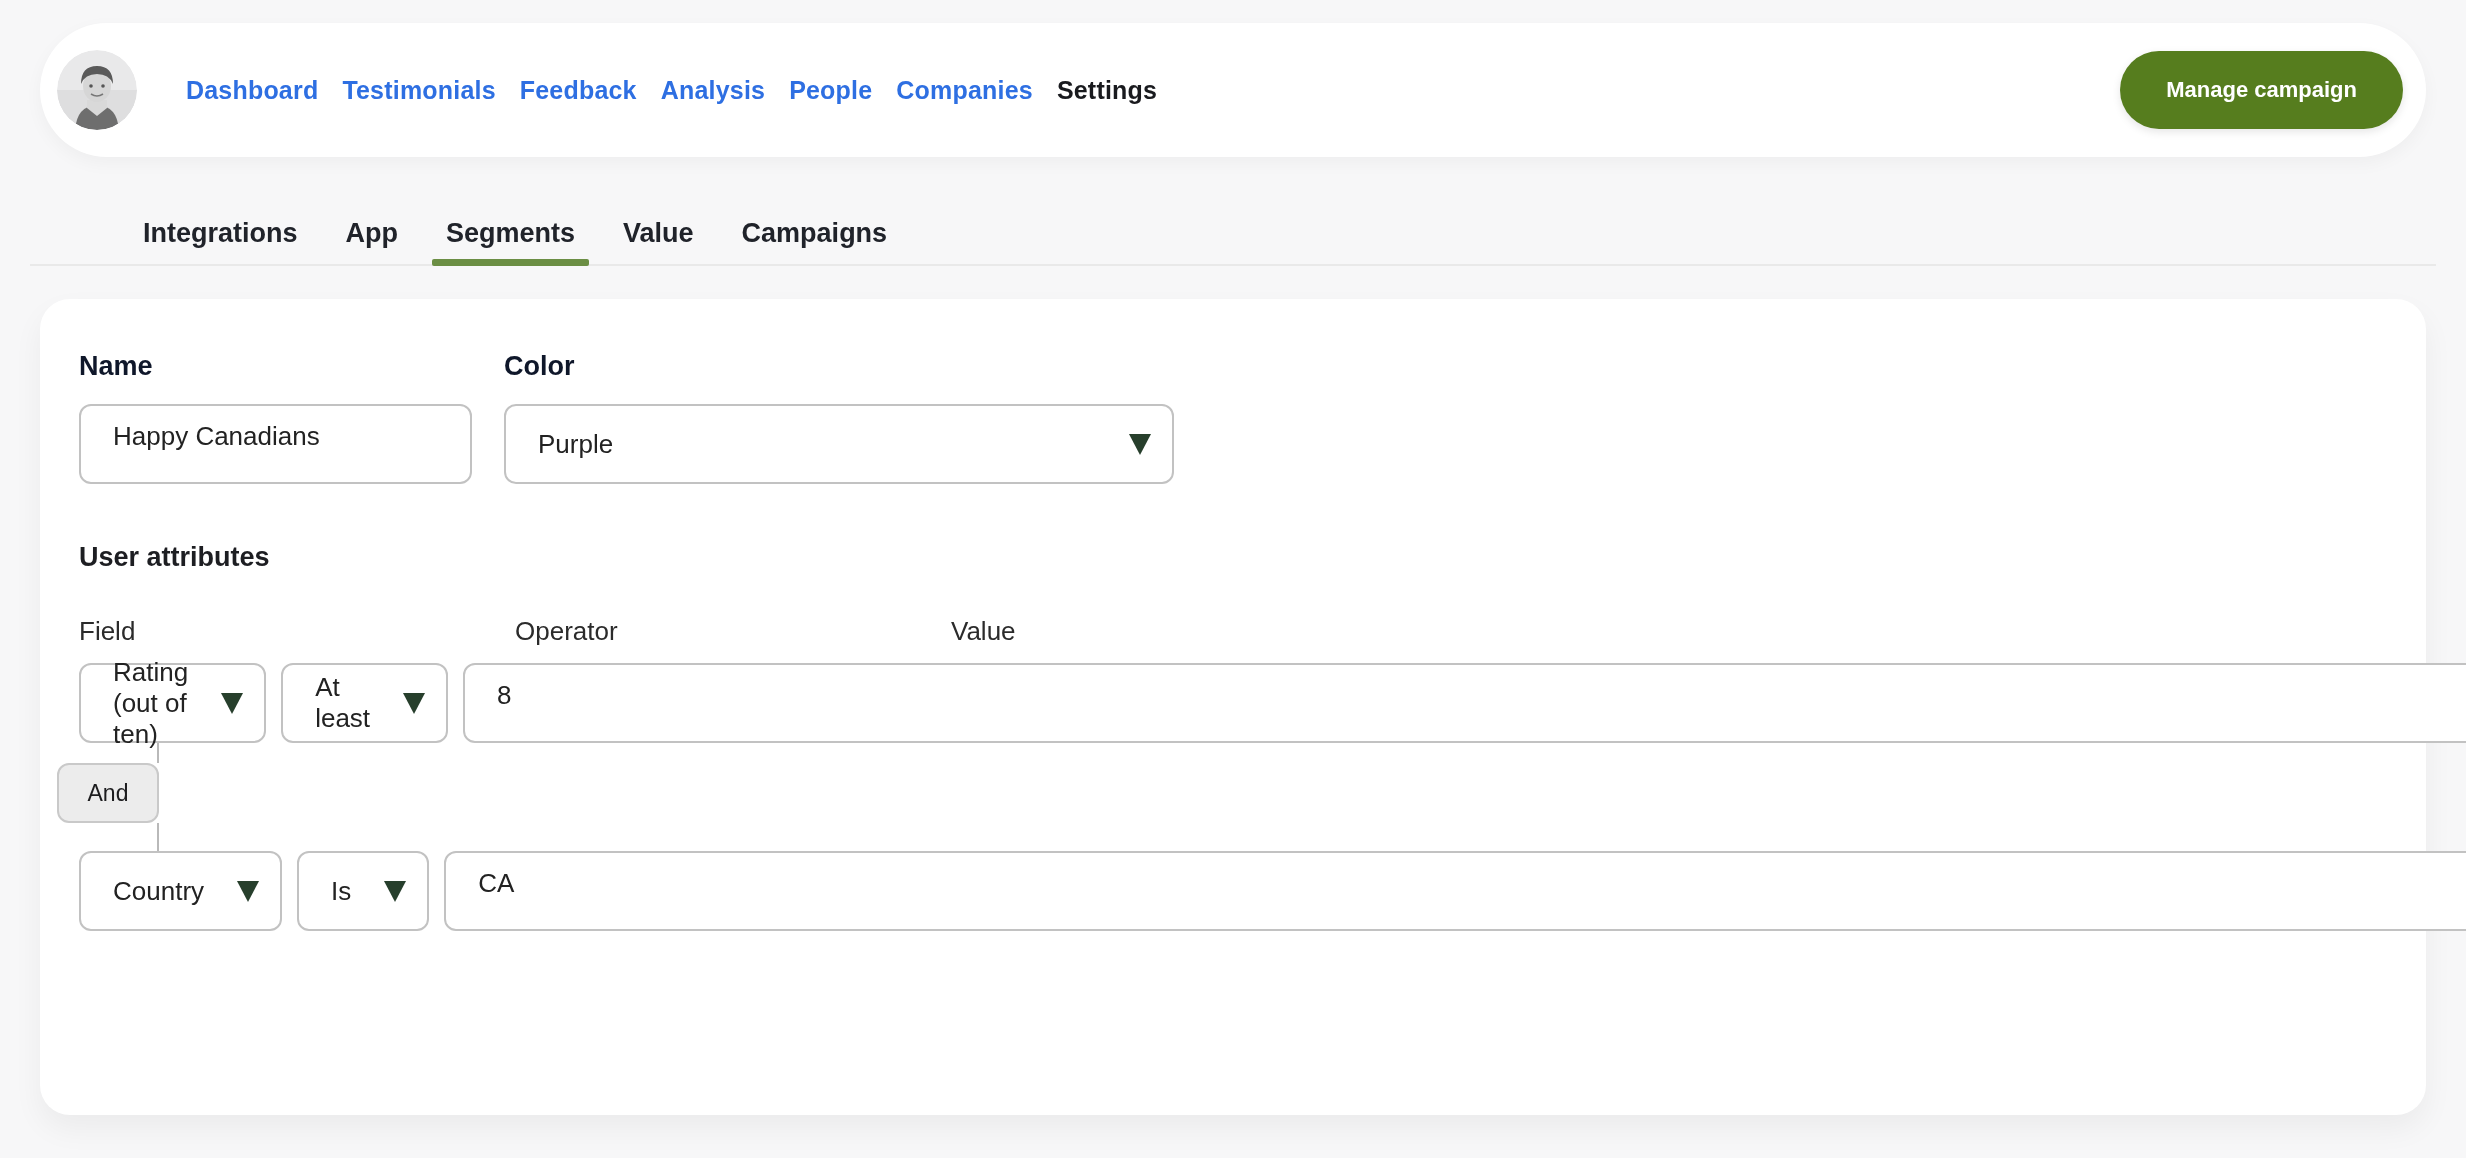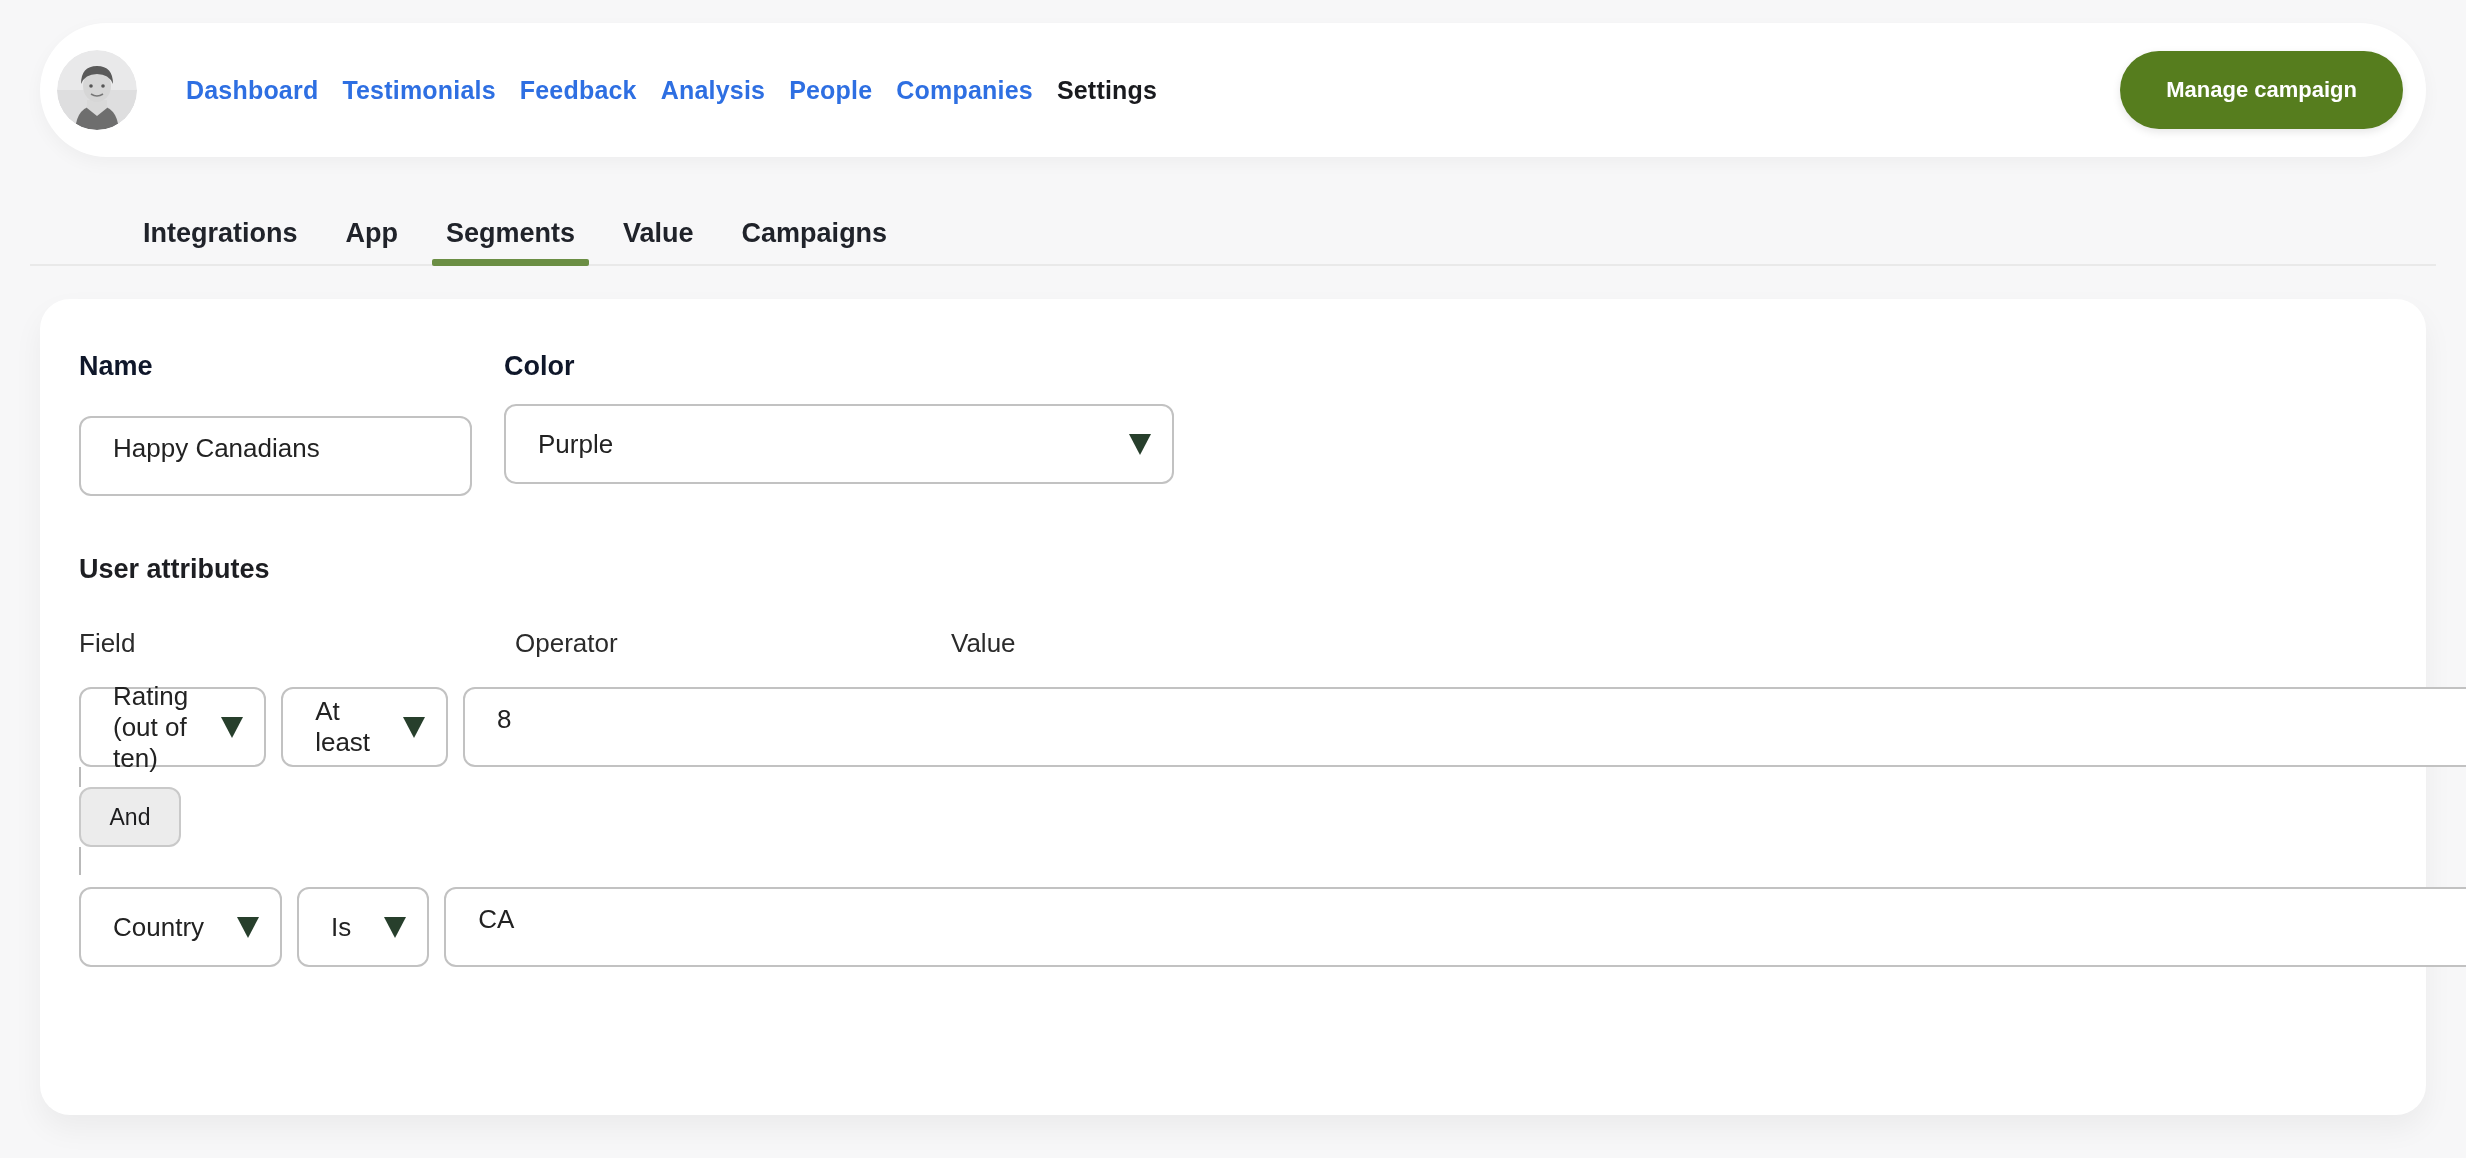--- a/index.html
+++ b/index.html
@@ -66,42 +66,42 @@
   }
   .two-col{display:flex; gap:32px;}
   .field-label{
     display:block; font-size:27px; font-weight:700; color:#0f172a;
     line-height:30px; margin-bottom:23px;
   }
   .control{
     height:80px; border:2px solid var(--border); border-radius:12px;
     background:var(--surface); font-family:inherit; font-size:26px; color:#222;
   }
-  input.control{padding:0 22px 16px 32px; outline:none; width:100%;margin-top:12px;}
+  input.control{padding:0 22px 16px 32px; outline:none; width:100%;}
   .select{
     display:flex; align-items:center; justify-content:space-between;
     padding:0 21px 0 32px; cursor:pointer;gap:33px;
   }
   .tri{
     width:0; height:0; border-left:11px solid transparent;
     border-right:11px solid transparent; border-top:21px solid var(--arrow);
     flex:0 0 auto;
   }
   .w-name{width:671px;}
   .w-color{width:670px;}
   .section-heading{
     margin-top:58px; font-size:27px; font-weight:700; color:#1d1e22; line-height:30px;
   }
   .col-labels{display:flex; gap:18px; margin-top:44px;}
   .col-labels span{font-size:26px; color:#2b2b2b; line-height:30px;}
   .cl-field{width:418px;} .cl-op{width:418px;} .cl-val{width:408px;}
   .cond-row{display:flex; gap:15px; margin-top:17px; align-items:flex-end;}
   .w-field{width:418px;} .w-op{width:418px;} .w-val{width:408px; flex:0 0 auto;}
   .row2{margin-top:0;}
-  .connector{width:80px; display:flex; flex-direction:column; align-items:flex-start;}
+  .connector{width:80px; display:flex; flex-direction:column; align-items:flex-end;}
   .vline{width:2px; background:var(--connector);}
   .vline.top{height:20px;} .vline.bottom{height:28px;}
   .chip{
     width:102px; height:60px; border:2px solid var(--chip-border);
     border-radius:12px; background:var(--chip-bg); cursor:pointer;
     font-family:inherit; font-size:23px; color:#1c1c1e;
     display:flex; align-items:center; justify-content:center;
   }
   .save-btn{margin-top:30px; padding:0 40px; font-size:26px;}
 </style>

